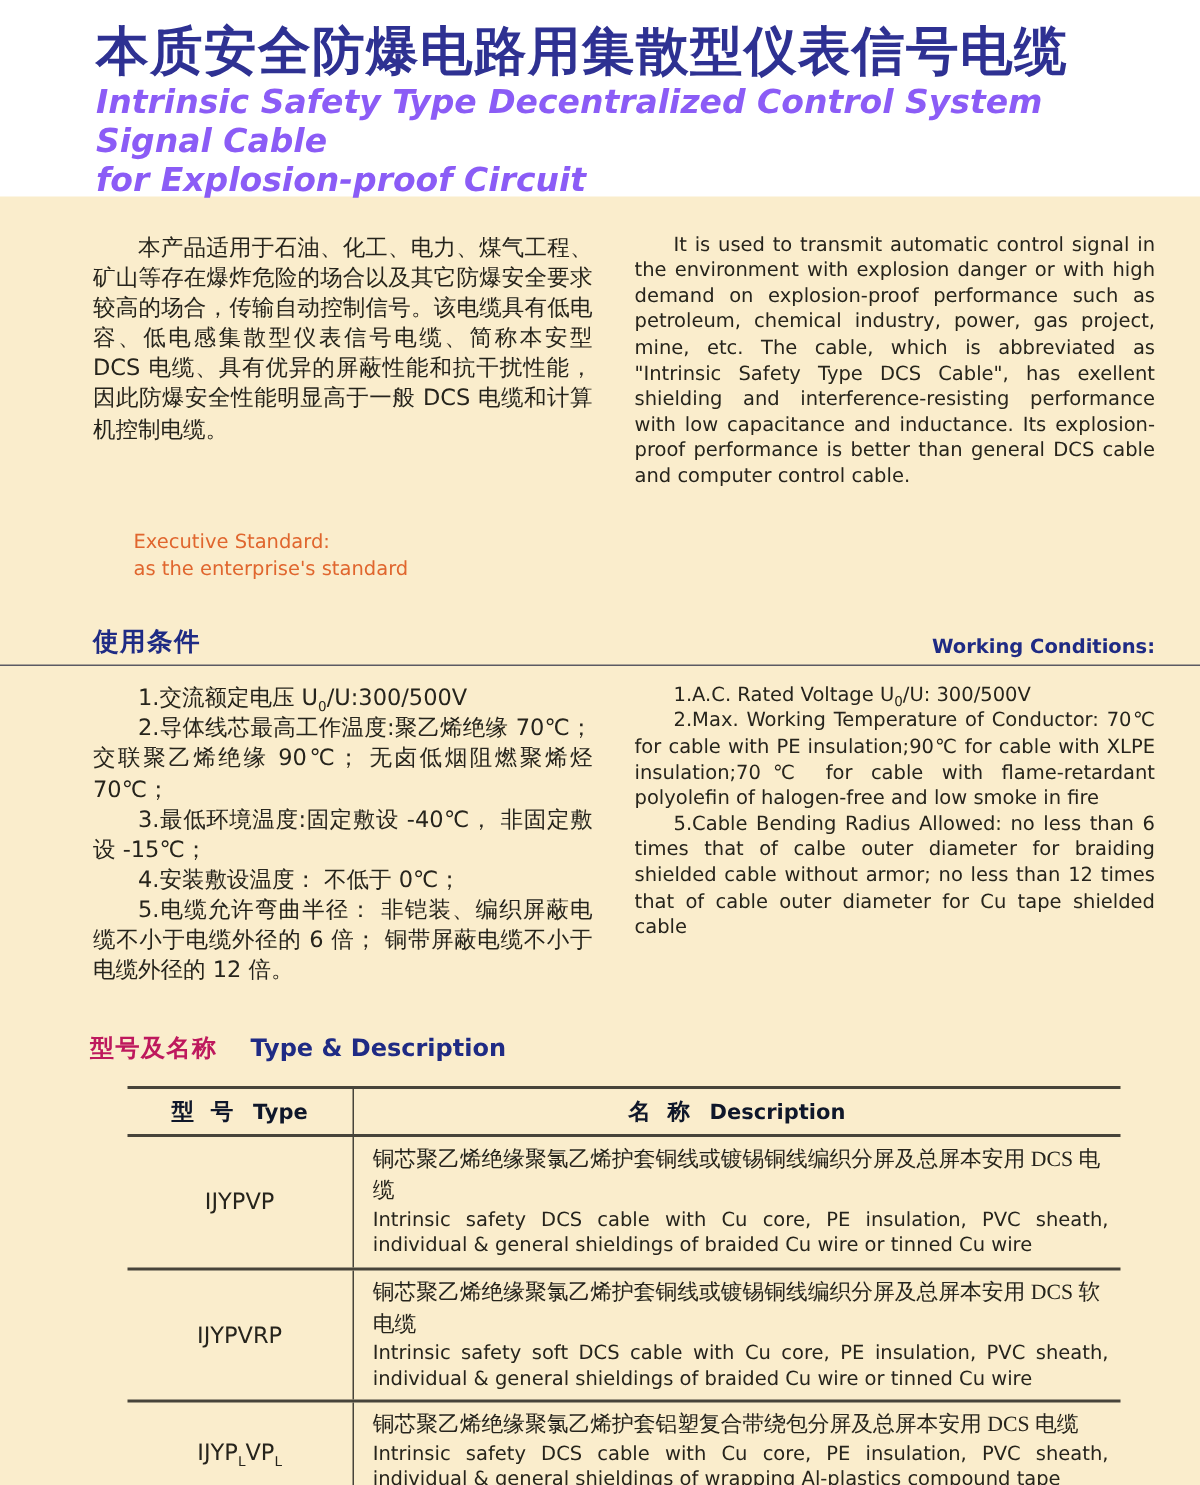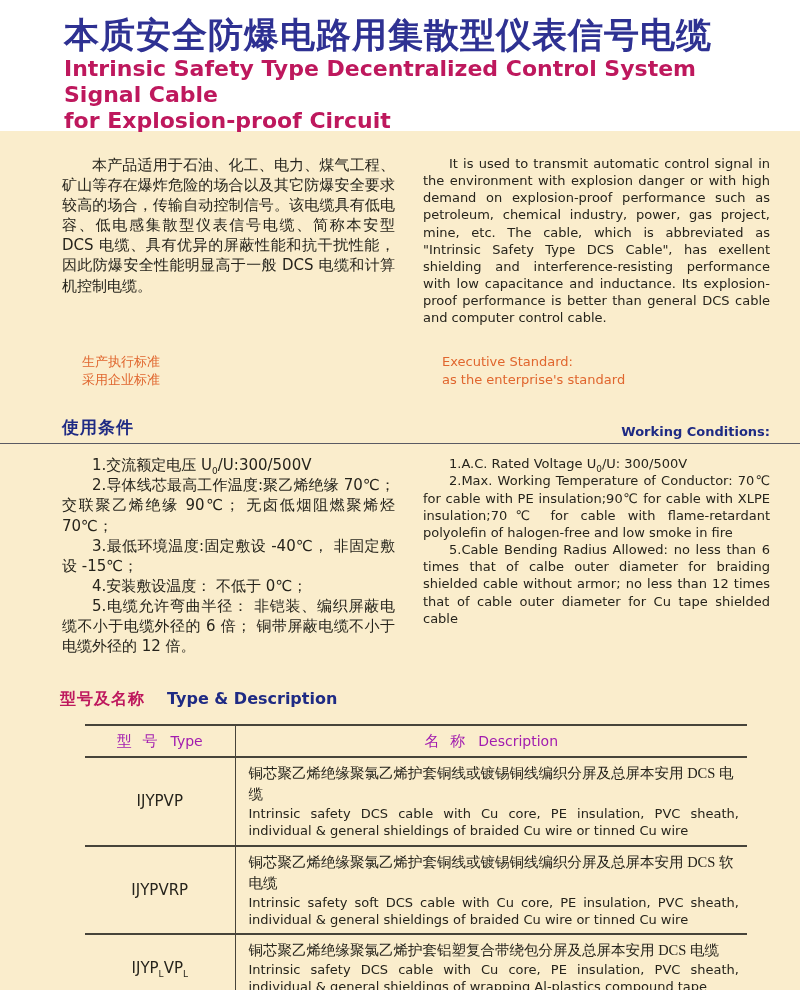--- a/index.html
+++ b/index.html
@@ -10,21 +10,21 @@
   }
   .page { position:relative; width:800px; height:990px; background:#ffffff; overflow:hidden; }
 
   
   .header-white { height:131px; background:#ffffff; padding:16px 30px 0 64px; }
   .title-zh {
     font-size:35px; font-weight:bold; color:#2E3192;
     letter-spacing:1px; line-height:1.12; white-space:nowrap;
   }
   .title-en {
-    font-size:22px; font-weight:bold; color:#be185d;
+    font-size:22px; font-weight:bold; font-style:italic; color:#8b5cf6;
     line-height:1.18; margin-top:1px;
   }
 
   
   .band { background:#FAEDCC; height:883px; padding-top:24px; }
 
   .cols { display:flex; padding:0 30px 0 62px; }
   .col-left  { width:333px; flex:0 0 333px; }
   .col-right { flex:1; margin-left:28px; }
 
@@ -69,21 +69,21 @@
   .type-head .zh { font-size:16px; font-weight:bold; color:#be185d; letter-spacing:1px; }
   .type-head .en { font-size:16px; font-weight:bold; color:#1F2B84; margin-left:22px; }
 
   table.spec {
     margin:14px 0 0 85px; width:662px;
     border-collapse:collapse; table-layout:fixed;
     border-top:2px solid #47443a; border-bottom:2px solid #47443a;
   }
   table.spec th, table.spec td { border-bottom:2px solid #47443a; vertical-align:middle; }
   table.spec .c1 { width:150px; text-align:center; border-right:1.5px solid #47443a; }
-  table.spec th { height:32px; font-weight:normal; color:#a21caf; }
+  table.spec th { height:32px; font-weight:bold; color:#0f172a; }
   table.spec th .hzh { font-size:15px; letter-spacing:3px; }
   table.spec th .hen { font-size:14px; margin-left:10px; letter-spacing:0; }
   table.spec td { height:60px; }
   table.spec td.c1 { font-size:15px; color:#26241c; }
   table.spec td.c2 { padding:5px 8px 5px 13px; }
   .d-zh { font-size:14.5px; color:#26241c; line-height:1.45;font-family:Liberation Serif, serif; }
   .d-en { font-size:13px; color:#26241c; line-height:1.32; text-align:justify; }
 </style>
 </head>
 <body>
@@ -99,24 +99,20 @@
   </div>
 
   <div class="band">
 
     <div class="cols">
       <div class="col-left intro-zh">本产品适用于石油、化工、电力、煤气工程、矿山等存在爆炸危险的场合以及其它防爆安全要求较高的场合，传输自动控制信号。该电缆具有低电容、低电感集散型仪表信号电缆、简称本安型 DCS 电缆、具有优异的屏蔽性能和抗干扰性能，因此防爆安全性能明显高于一般 DCS 电缆和计算机控制电缆。</div>
       <div class="col-right intro-en">It is used to transmit automatic control signal in the environment with explosion danger or with high demand on explosion-proof performance such as petroleum, chemical industry, power, gas project, mine, etc. The cable, which is abbreviated as "Intrinsic Safety Type DCS Cable", has exellent shielding and interference-resisting performance with low capacitance and inductance. Its explosion-proof performance is better than general DCS cable and computer control cable.</div>
     </div>
 
     <div class="cols standards">
-      <div class="col-left std std-zh">
-        <div>生产执行标准</div>
-        <div>采用企业标准</div>
-      </div>
       <div class="col-right std std-en">
         <div>Executive Standard:</div>
         <div>as the enterprise's standard</div>
       </div>
     </div>
 
     <div class="cond-head">
       <span class="cond-zh">使用条件</span>
       <span class="cond-en">Working Conditions:</span>
     </div>

